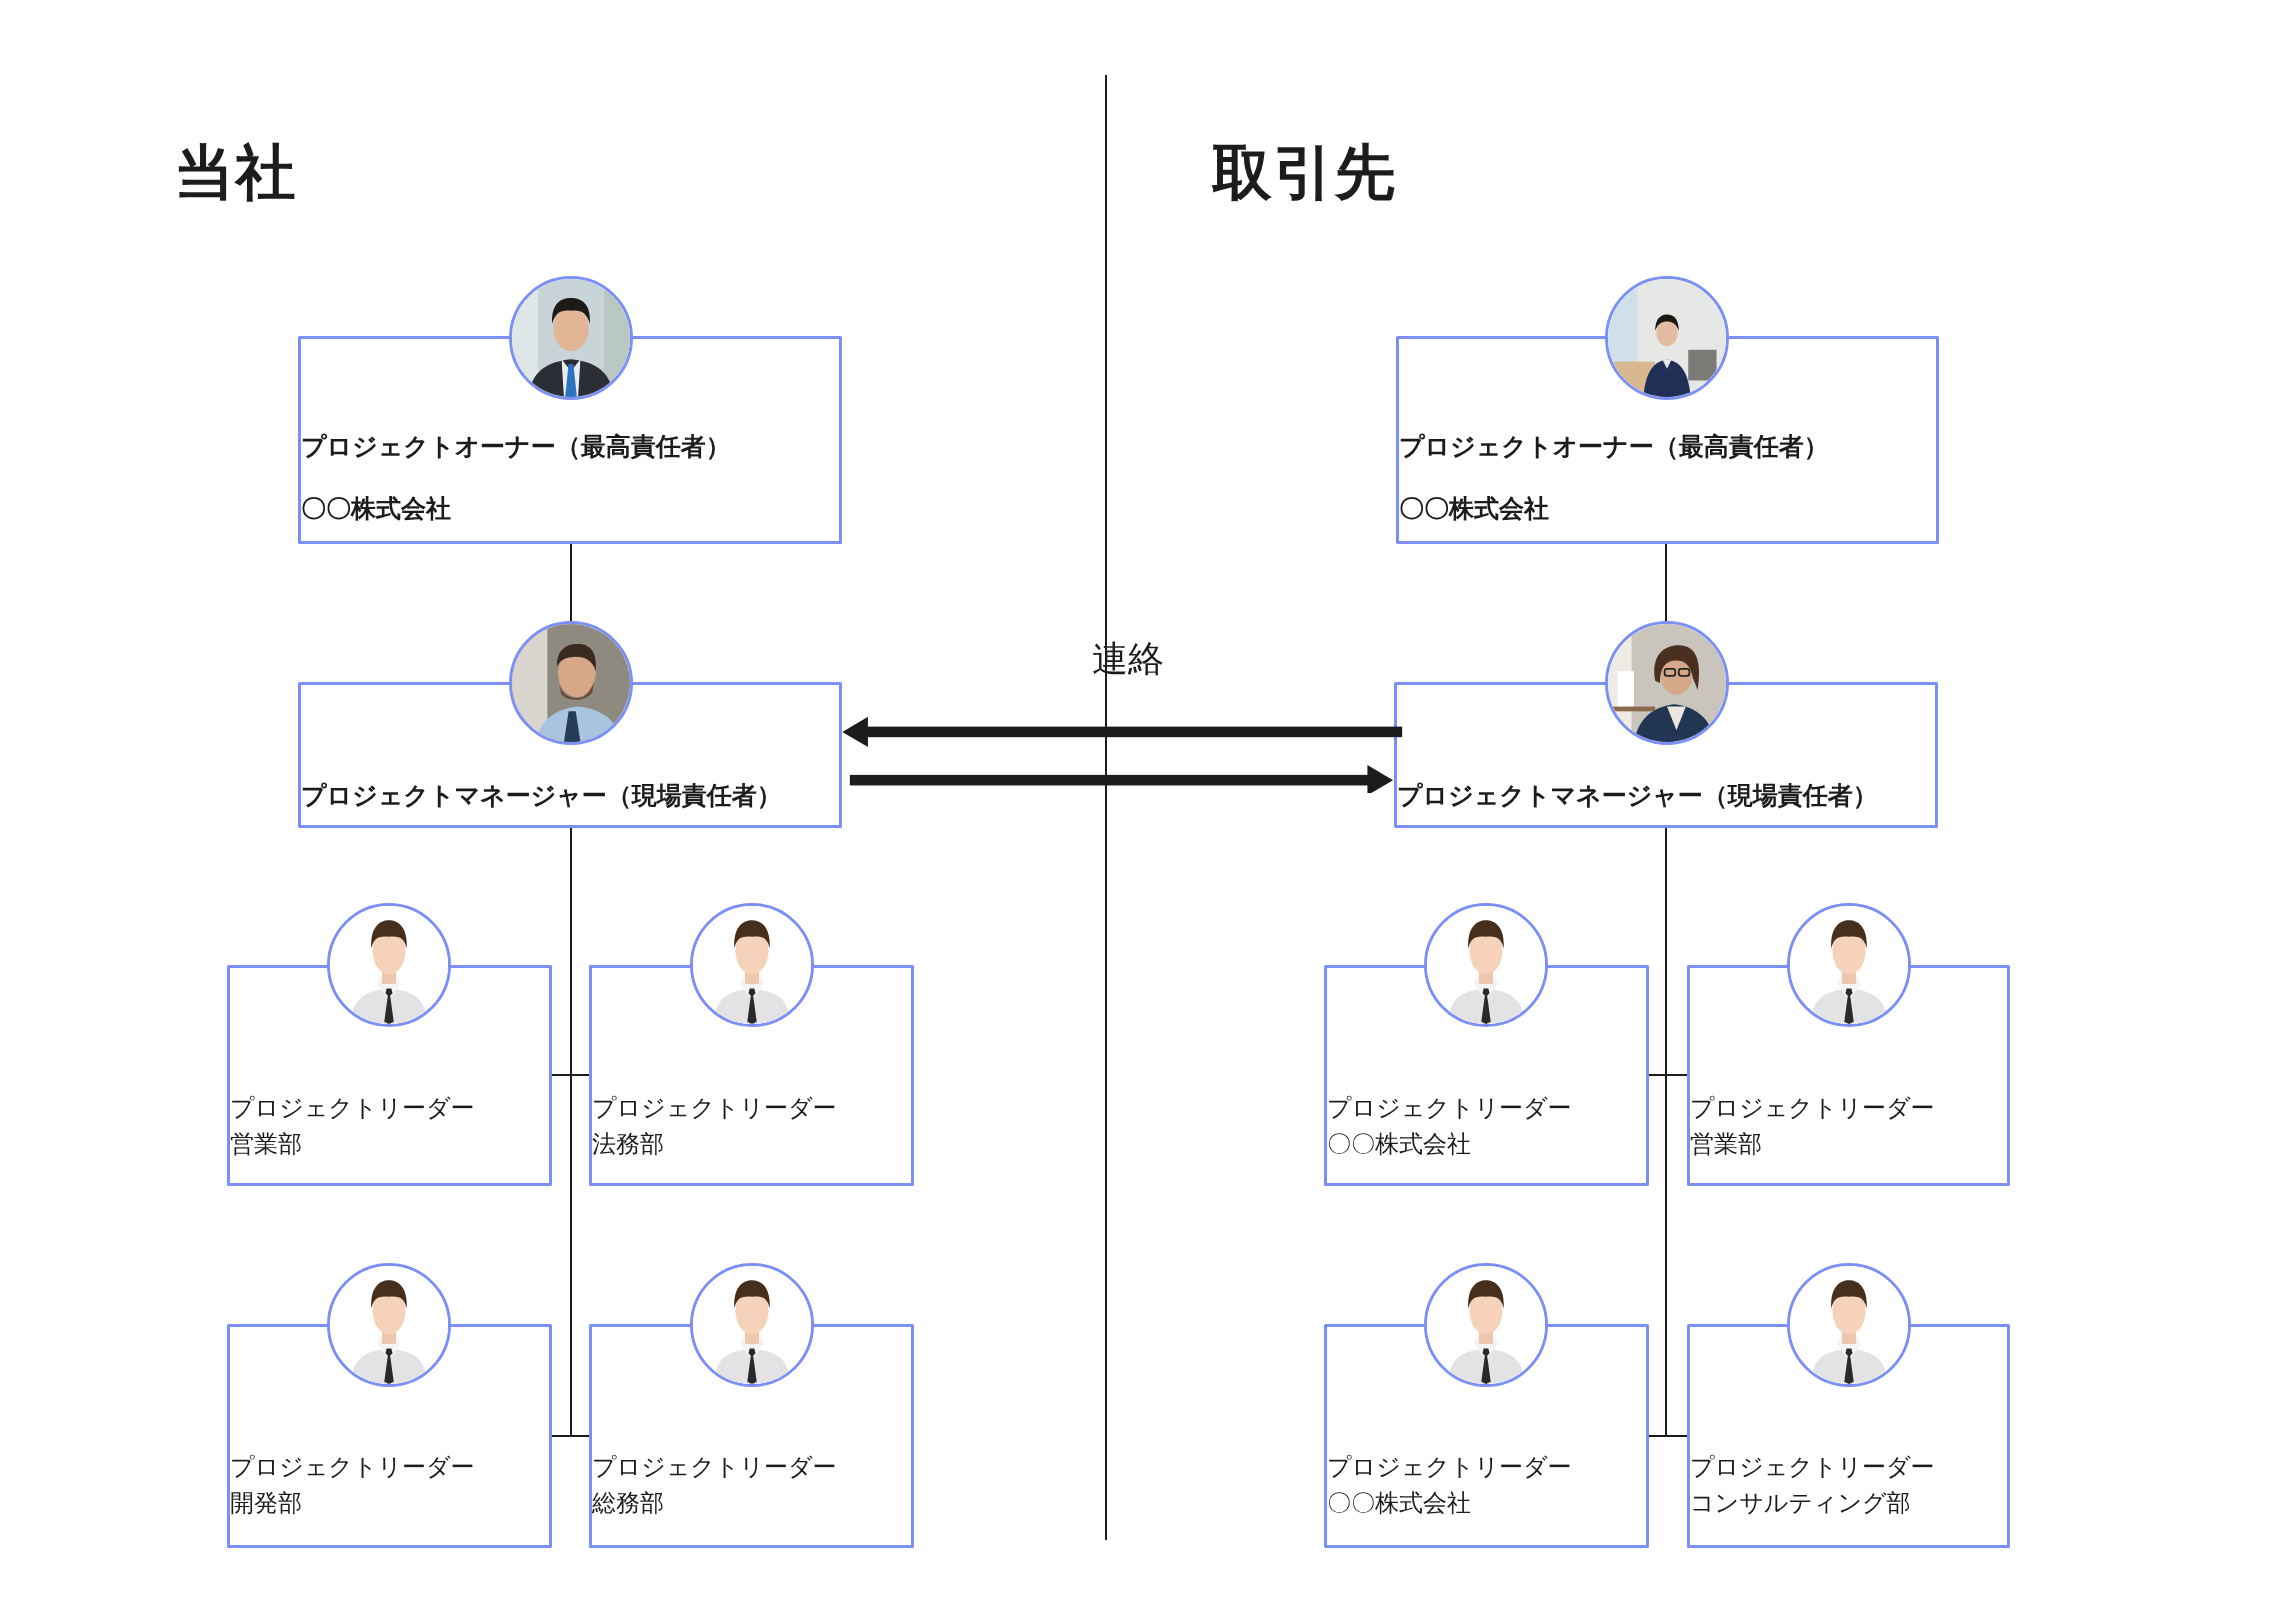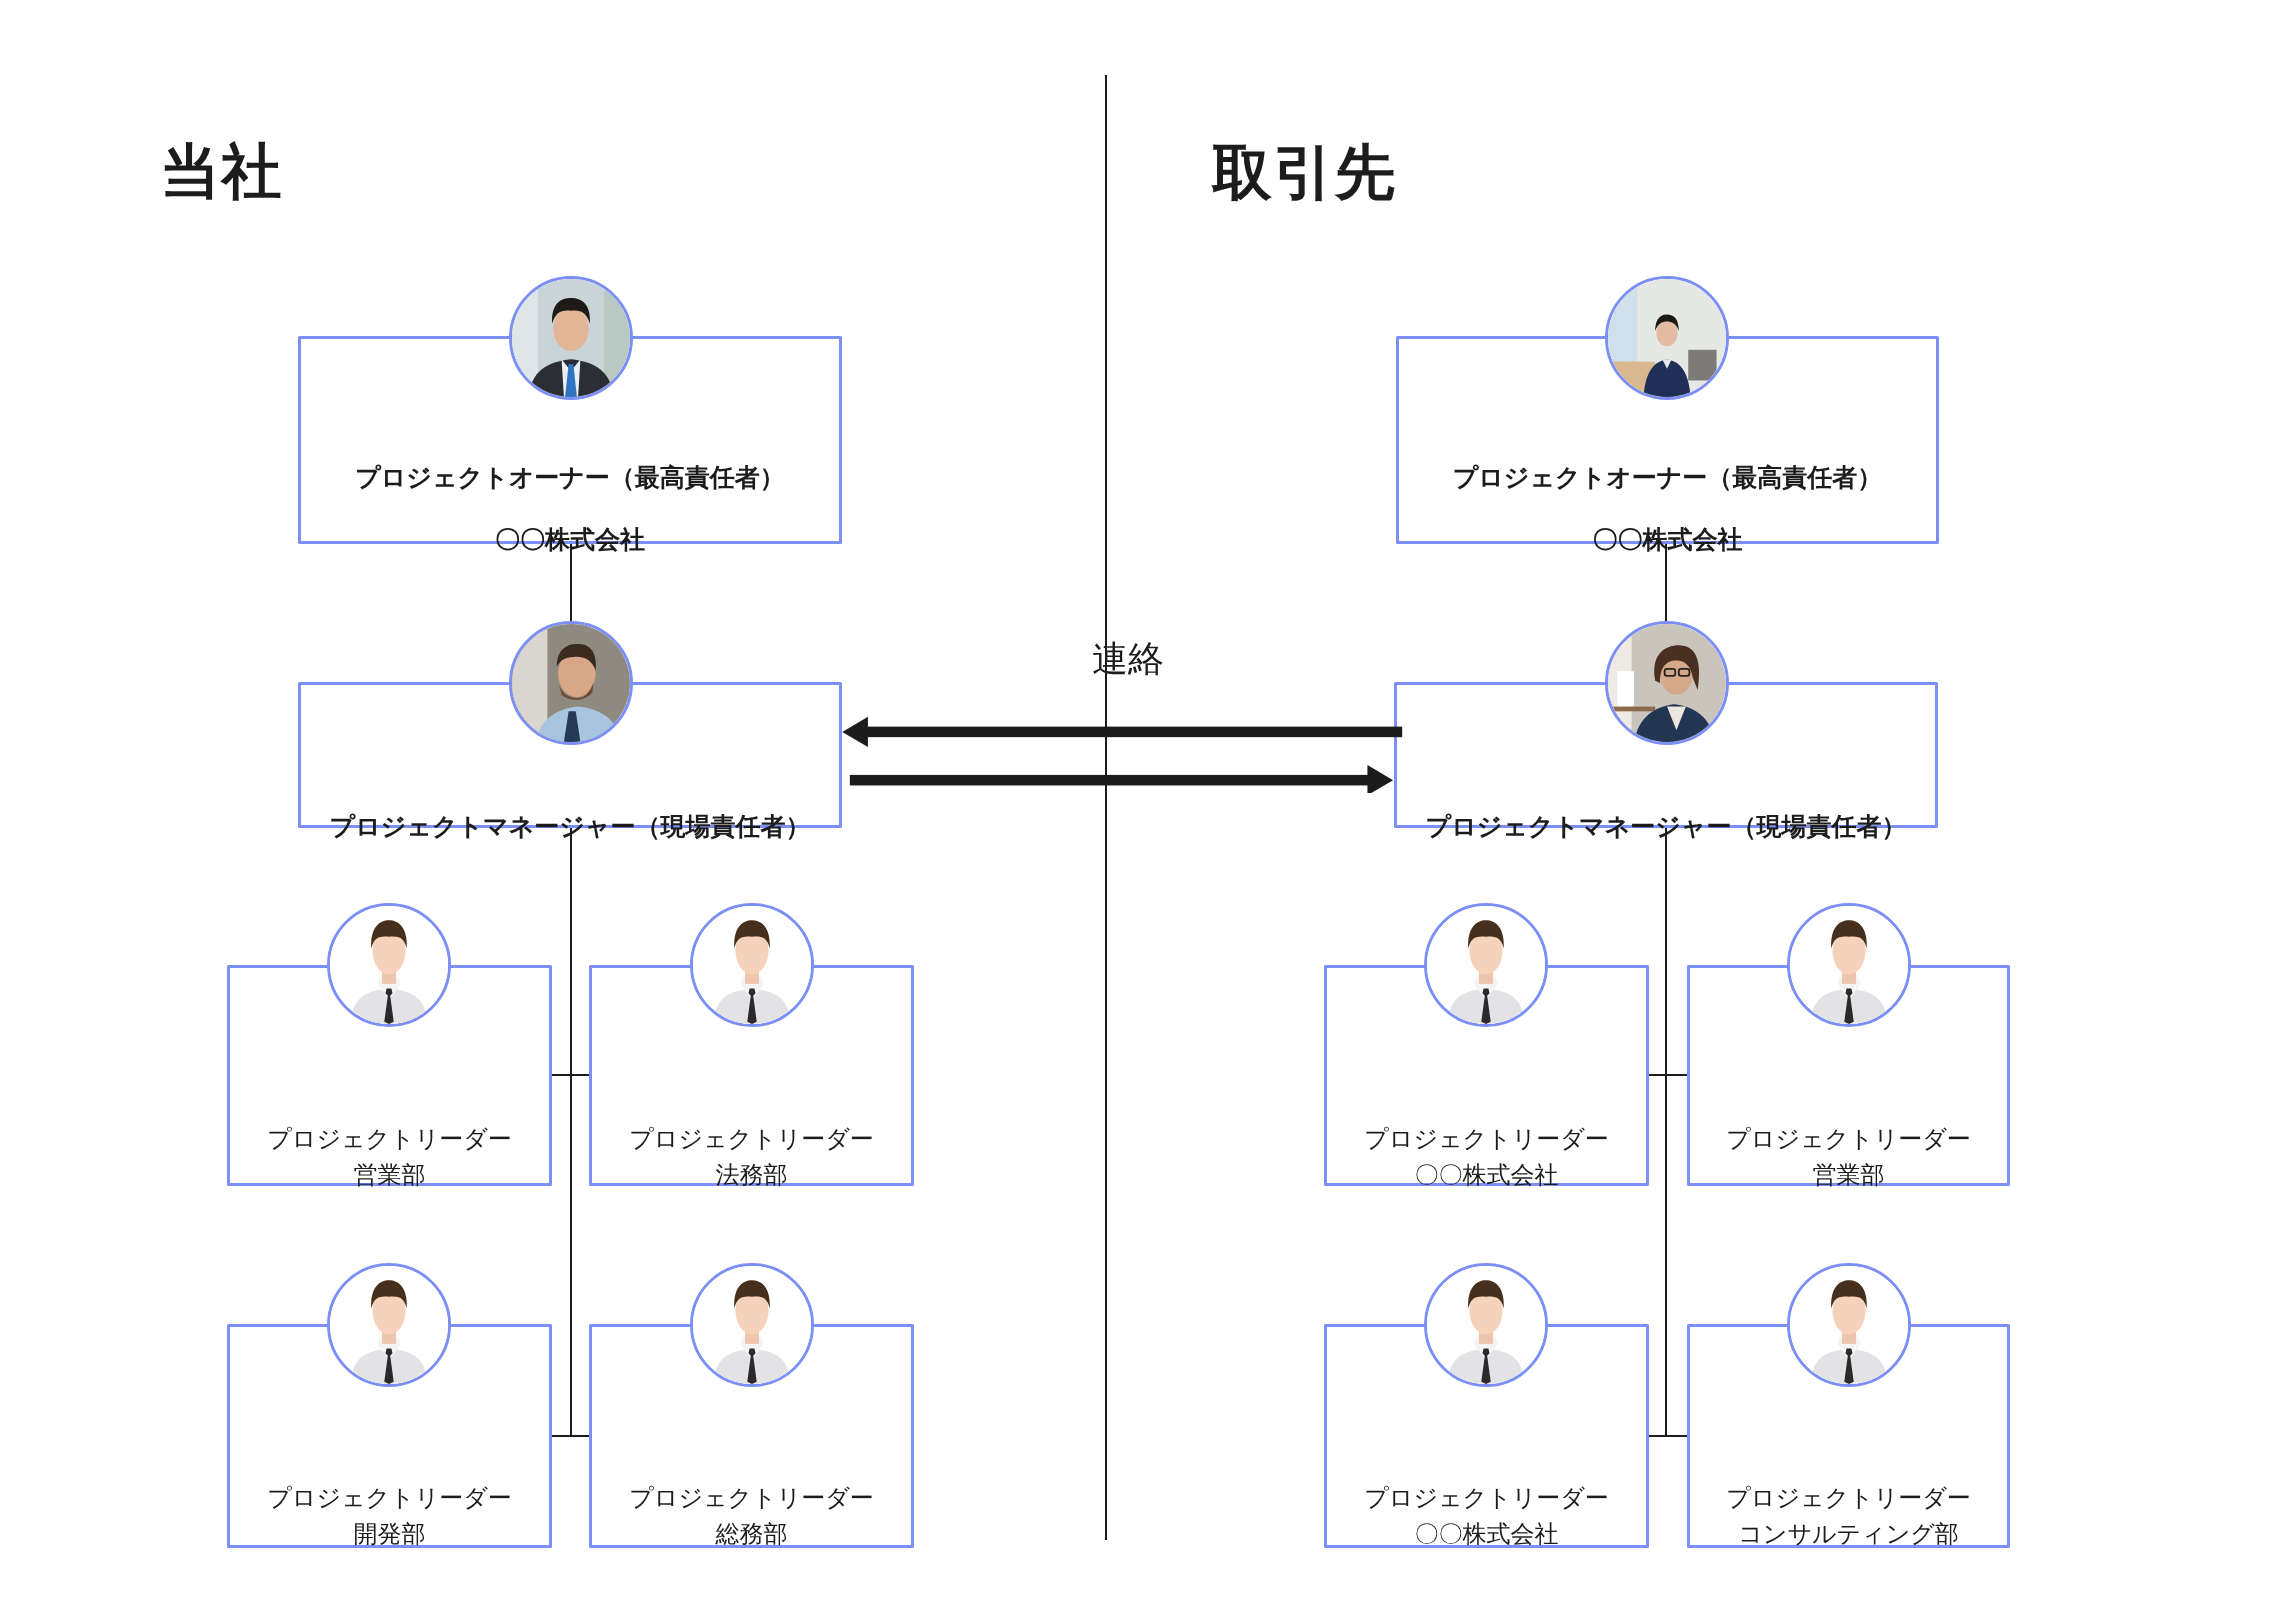--- a/index.html
+++ b/index.html
@@ -6,21 +6,21 @@
   body { width: 2295px; height: 1622px; position: relative; overflow: hidden;
          font-family: "DejaVu Sans", "Liberation Sans", sans-serif; color: #1c1c1c; }
   .side-title { position: absolute; font-size: 60px; font-weight: bold; line-height: 1; letter-spacing: 1.5px; }
   .divider { position: absolute; left: 1105px; top: 75px; width: 2.3px; height: 1465px; background: #1c1c1c; }
   .vline { position: absolute; width: 1.5px; background: #1c1c1c; }
   .hline { position: absolute; height: 1.5px; background: #1c1c1c; }
   .card { position: absolute; box-sizing: border-box; border: 3.8px solid #7b8ff7; background: #ffffff; border-radius: 1.5px; }
   .avatar { position: absolute; box-sizing: border-box; width: 124px; height: 124px; border-radius: 50%;
             border: 3.8px solid #7b8ff7; background: #ffffff; overflow: hidden; }
   .avatar svg { width: 100%; height: 100%; display: block; }
-  .card-text { position: absolute; left: 0; right: 0; text-align: center; margin-top: 31px; }
+  .card-text { position: absolute; left: 0; right: 0; text-align: left; }
   .bold-title { font-size: 25px; font-weight: bold; white-space: nowrap; }
   .leader-text { font-size: 24px; line-height: 36px; white-space: nowrap; top: 122px; }
   .contact-label { position: absolute; left: 1073px; top: 641px; width: 91px; text-align: right;
                    font-size: 36px; font-weight: normal; line-height: 1; }
   .arrow { position: absolute; }
 </style>
 </head>
 <body>
 
 <svg width="0" height="0" style="position:absolute">
@@ -71,21 +71,21 @@
       <path d="M22 100 C26 78 40 70 56 68 C74 70 88 80 90 100 Z" fill="#223654"></path>
       <path d="M50 70 L58 90 L66 70 Z" fill="#ece6df"></path>
       <ellipse cx="58" cy="42" rx="14" ry="18" fill="#d5a889"></ellipse>
       <path d="M40 48 C36 26 48 18 60 18 C74 18 80 30 76 56 L72 46 C70 34 64 30 56 31 C48 32 44 38 44 50 Z" fill="#4a3020"></path>
       <rect x="48" y="38" width="9" height="6" rx="2" fill="none" stroke="#222" stroke-width="1.5"></rect>
       <rect x="60" y="38" width="9" height="6" rx="2" fill="none" stroke="#222" stroke-width="1.5"></rect>
     </symbol>
   </defs>
 </svg>
 
-<div class="side-title" style="left:160px; top:142px;font-family:Liberation Serif, serif;">当社</div>
+<div class="side-title" style="left:174px; top:142px;">当社</div>
 <div class="side-title" style="left:1212px; top:142px;">取引先</div>
 
 <div class="divider"></div>
 
 <div class="vline" style="left:570px; top:543px; height:83px;"></div>
 <div class="vline" style="left:570px; top:826px; height:611px;"></div>
 <div class="hline" style="left:550px; top:1074px; width:39px;"></div>
 <div class="hline" style="left:550px; top:1435px; width:39px;"></div>
 
 <div class="vline" style="left:1665px; top:543px; height:83px;"></div>

